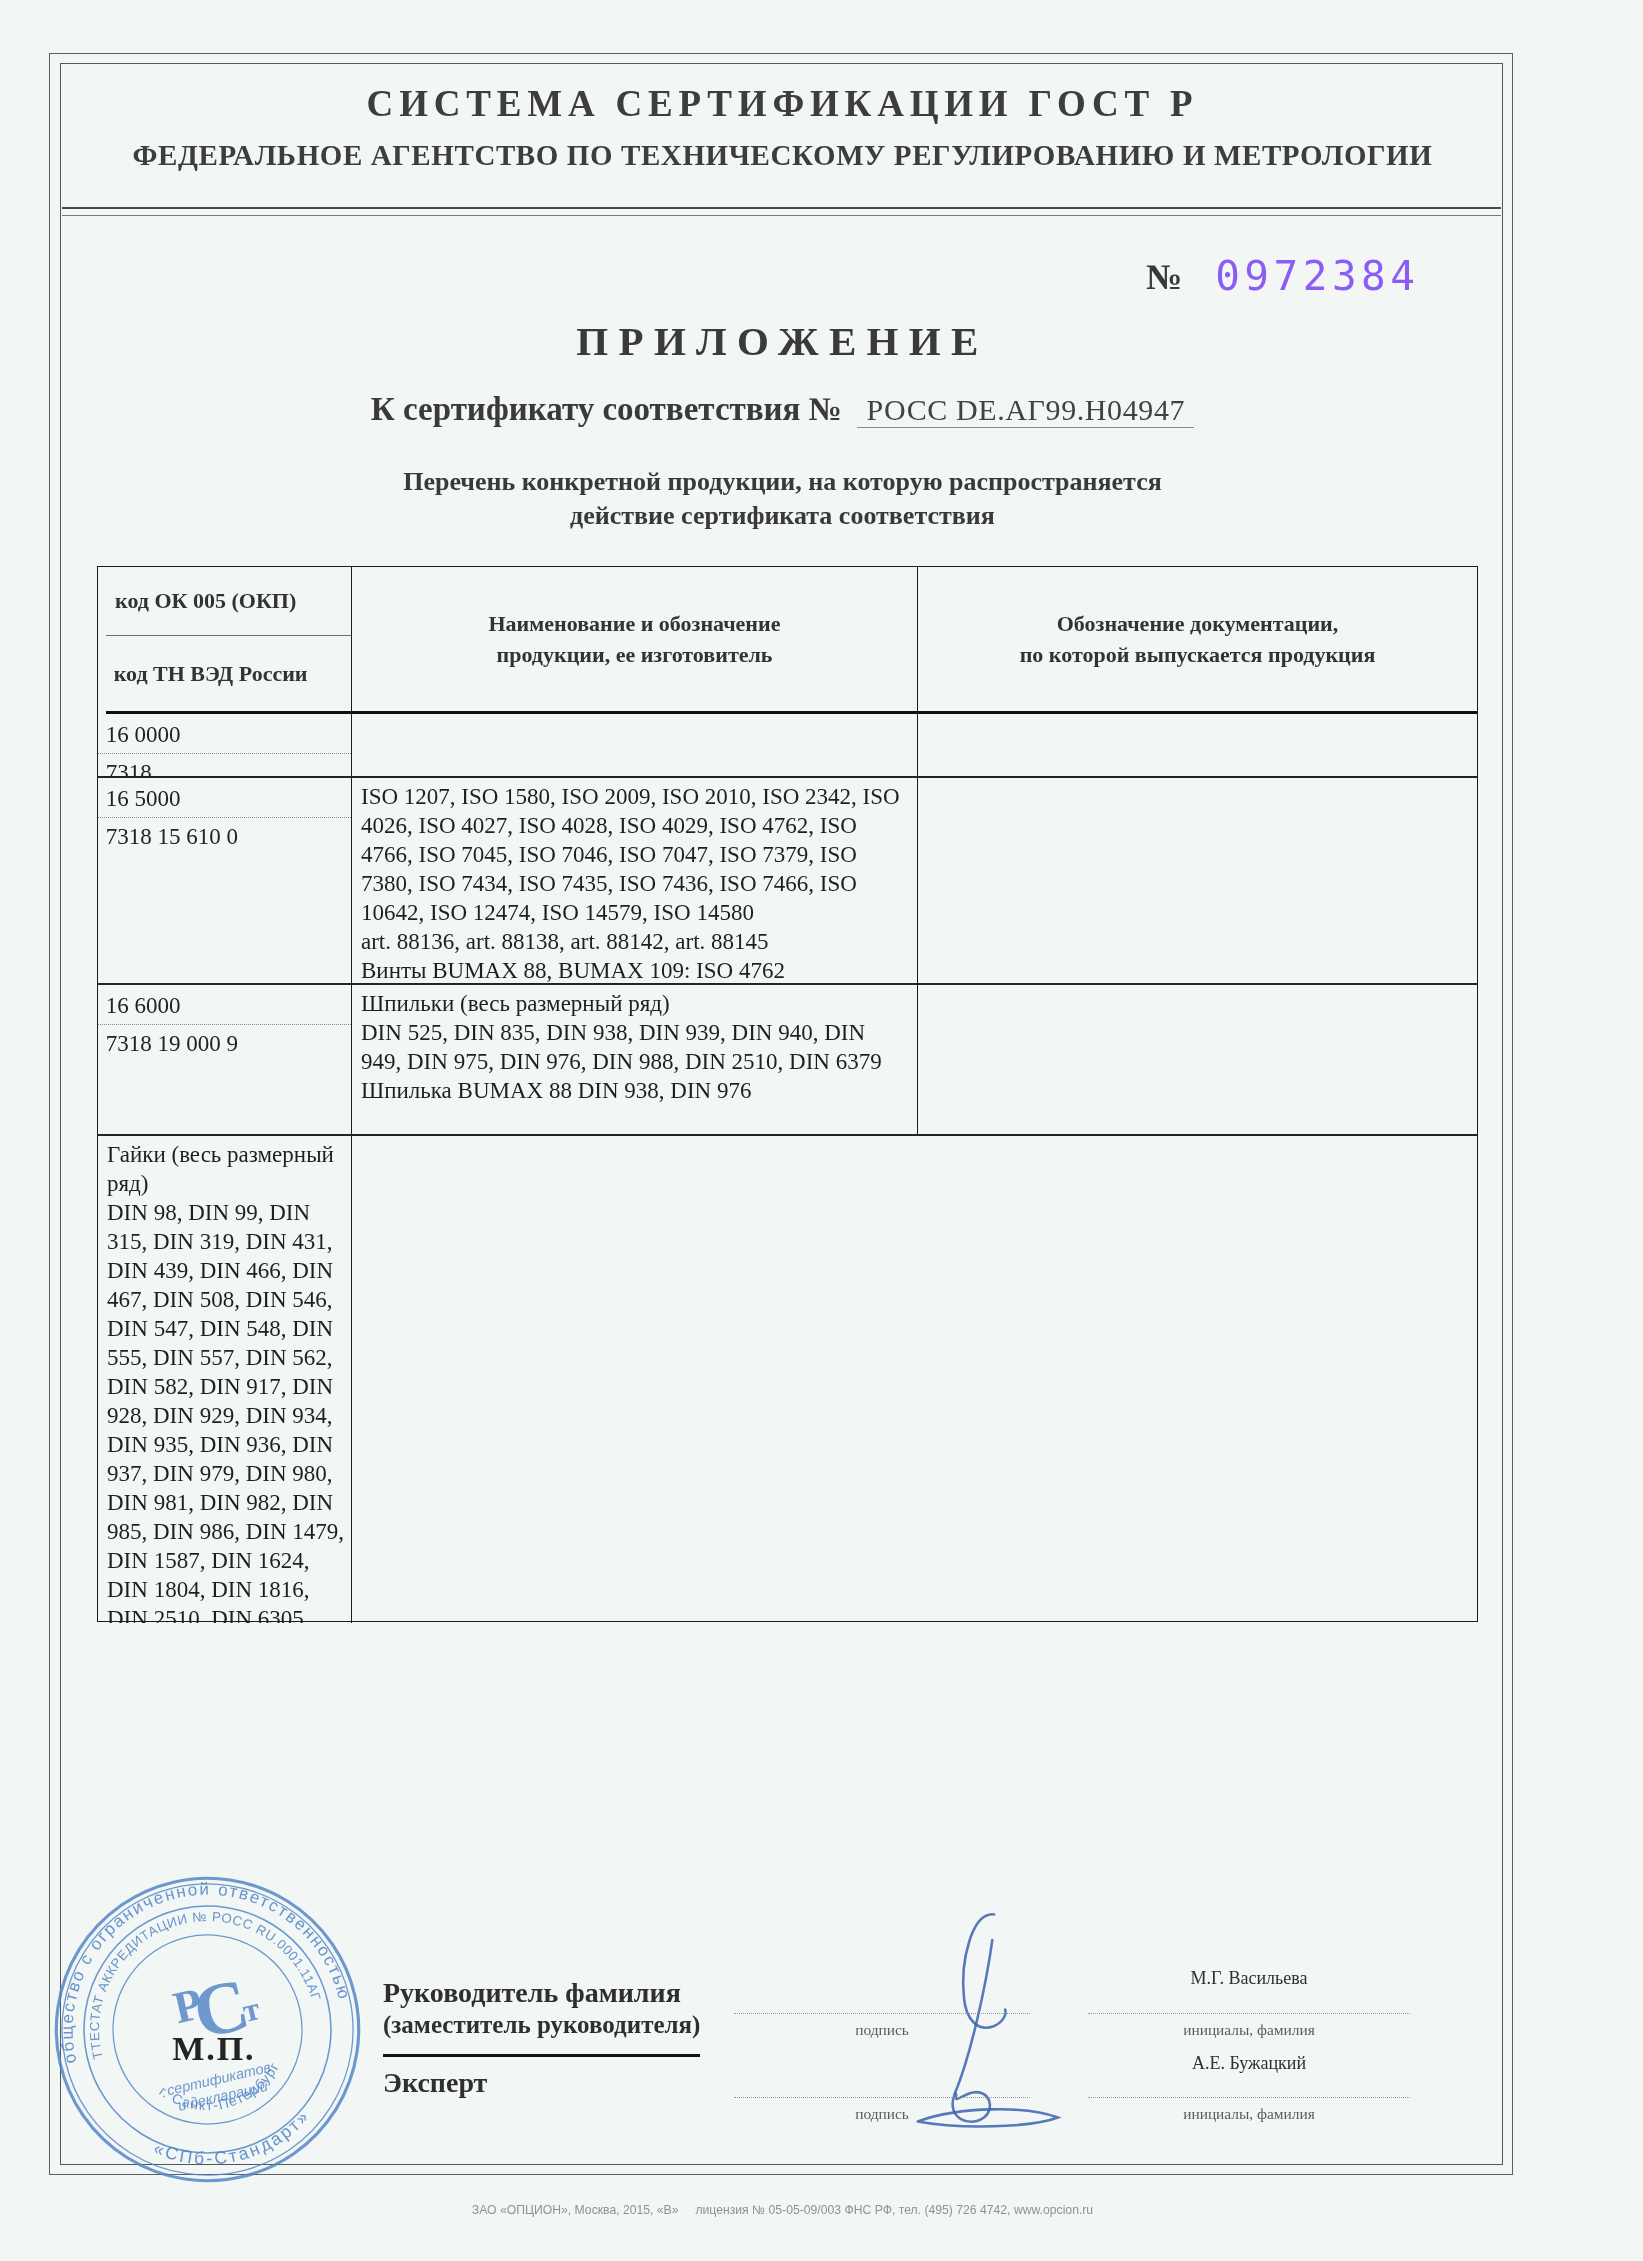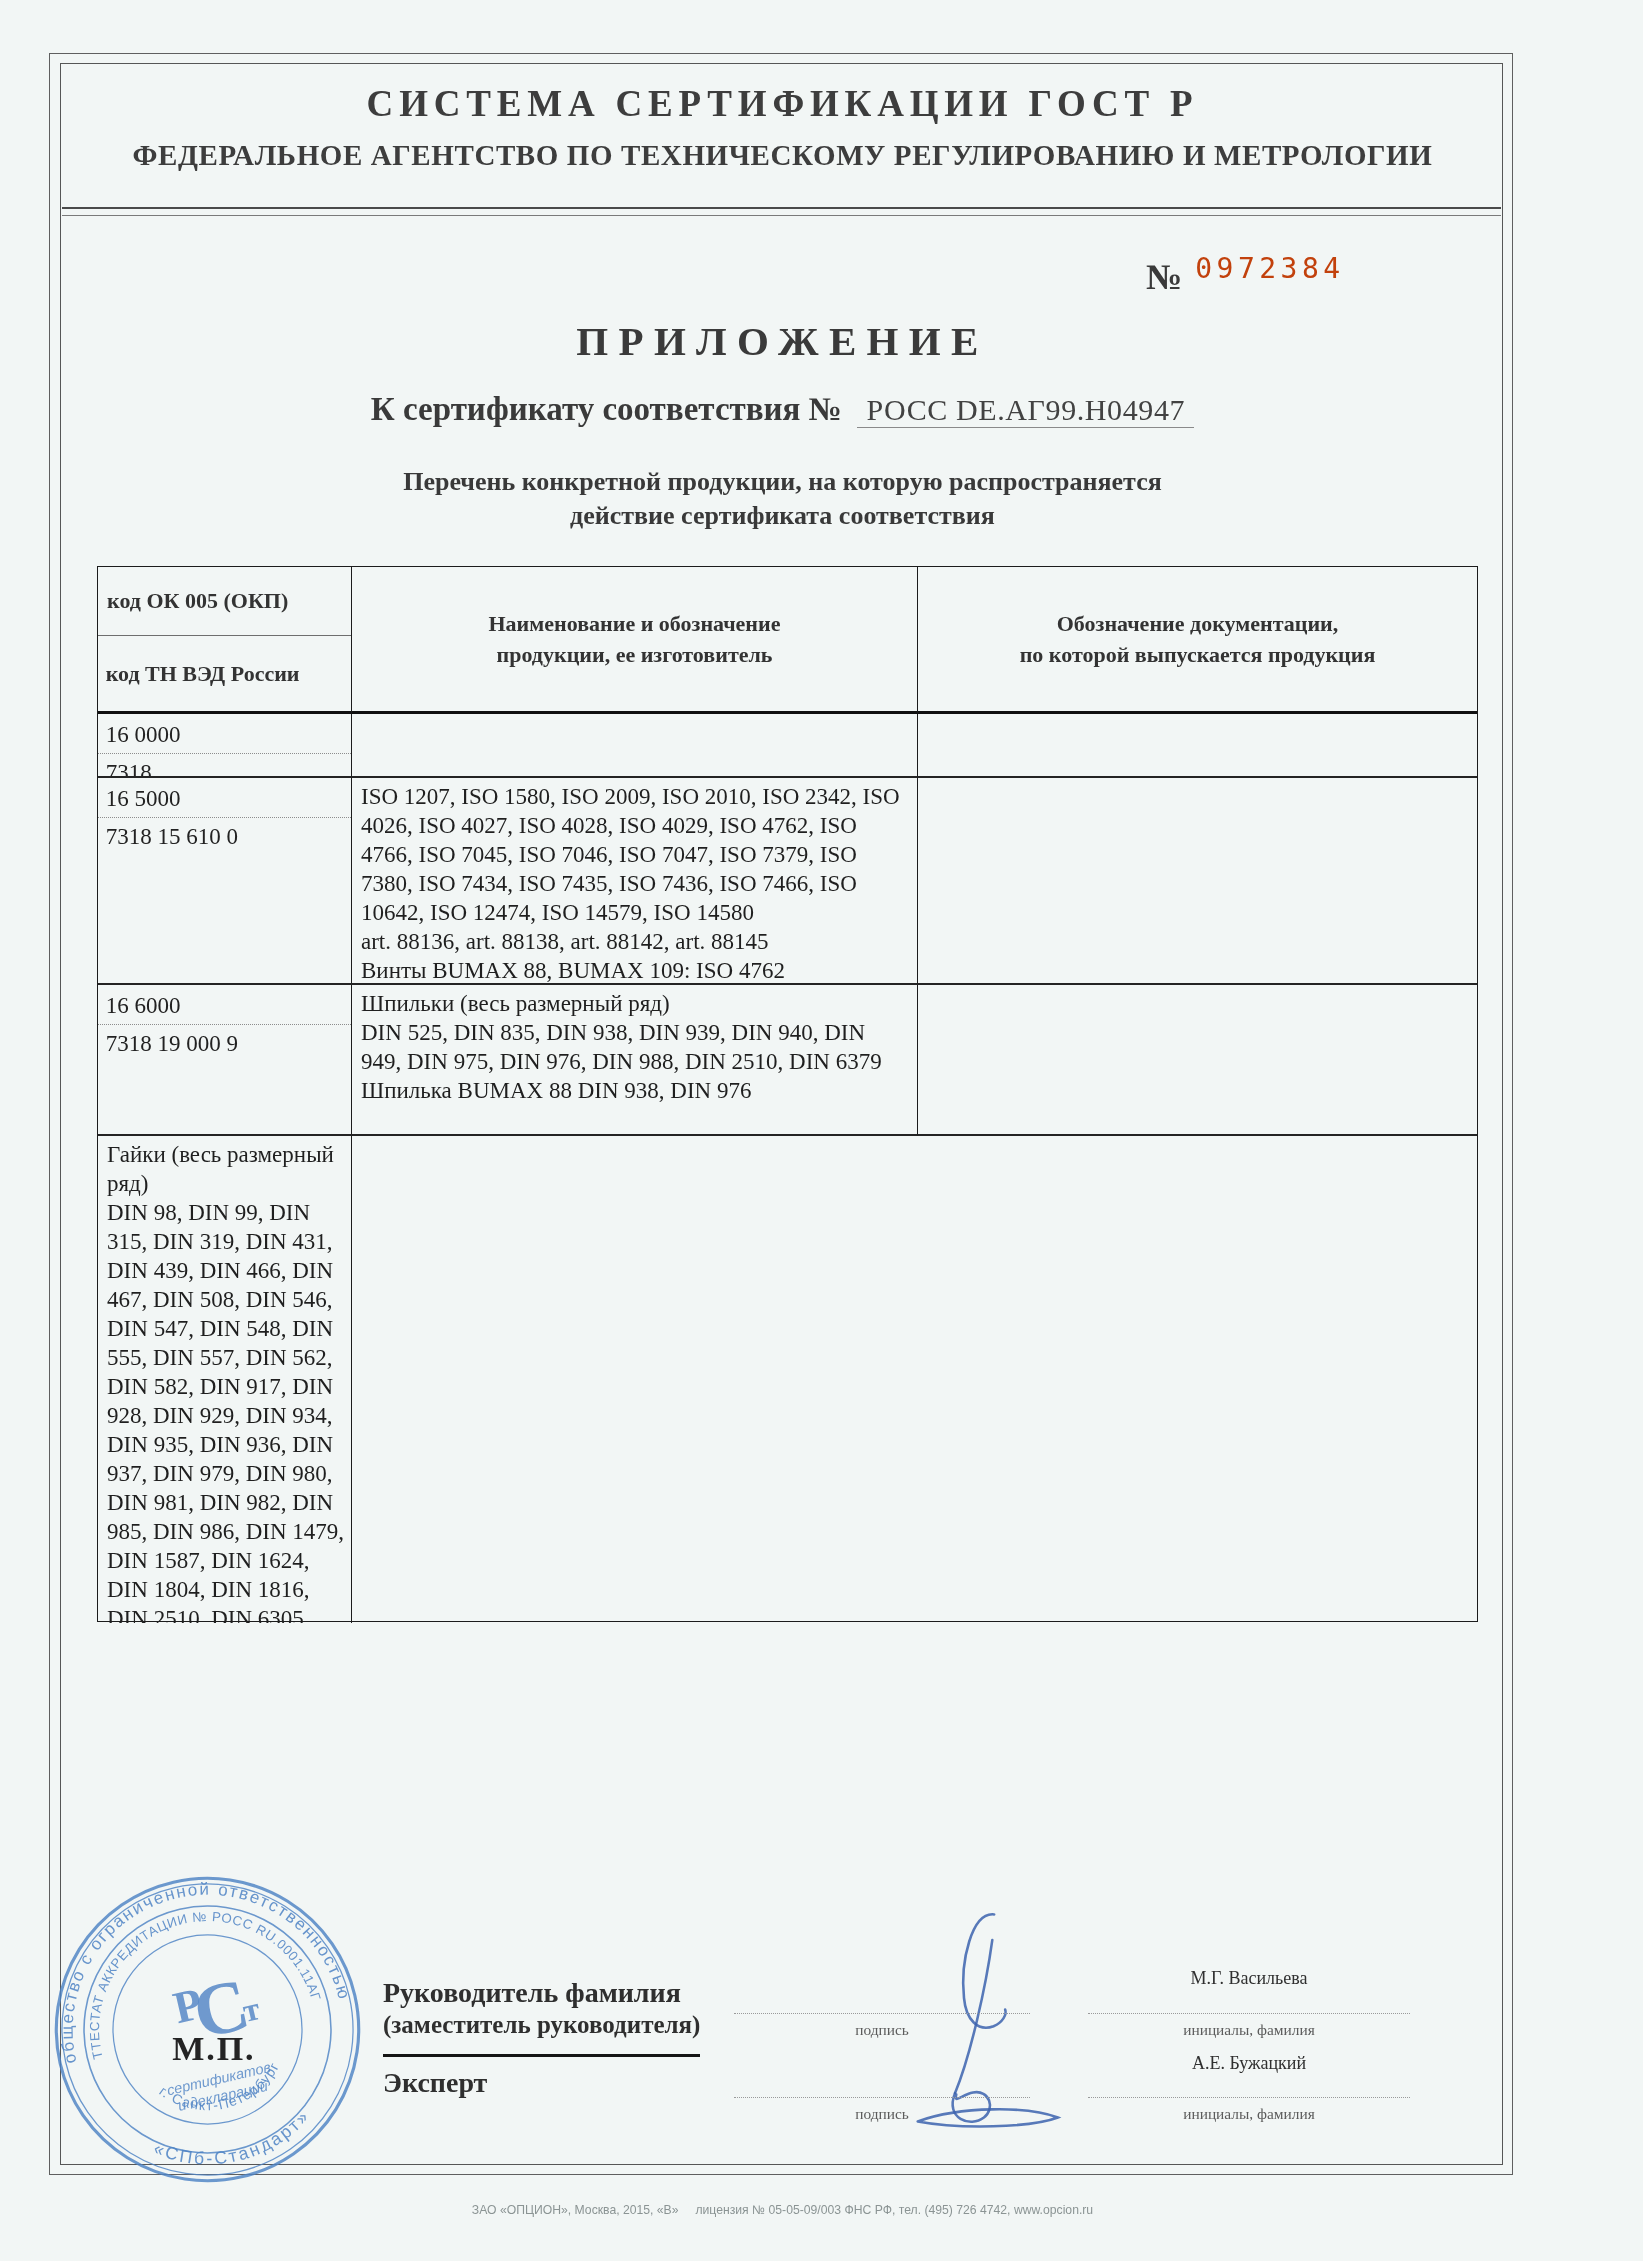--- a/index.html
+++ b/index.html
@@ -17,36 +17,36 @@
   .frame-inner{left:60px;top:63px;width:1441px;height:2100px;border:1.9px solid #565656;}
   
   .header{left:60px;top:82px;width:1445px;text-align:center;}
   .hdr-line1{font-size:37px;font-weight:bold;letter-spacing:5.8px;color:#3d3d3d;}
   .hdr-line2{font-size:29px;font-weight:bold;letter-spacing:0.6px;margin-top:14px;color:#3d3d3d;}
   .hdr-rule-a{left:62px;top:207px;width:1439px;border-top:2.6px solid #4a4a4a;}
   .hdr-rule-b{left:62px;top:215px;width:1439px;border-top:1.3px solid #7a7a7a;}
   
   .number-row{left:1146px;top:256px;display:flex;align-items:flex-start;}
   .num-prefix{font-size:36px;font-weight:bold;color:#3a3a3a;}
-  .num-value{font-family:"DejaVu Sans Mono",monospace;font-size:28px;color:#c2410c;letter-spacing:4.5px;margin-left:13px;margin-top:-3.9px;}
+  .num-value{font-family:"DejaVu Sans Mono",monospace;font-size:41px;color:#8b5cf6;letter-spacing:4.5px;margin-left:33px;margin-top:-3.9px;}
   
   .title{left:60px;top:317px;width:1445px;text-align:center;font-size:41px;font-weight:bold;letter-spacing:10.3px;color:#3a3a3a;}
   .subtitle{left:60px;top:391px;width:1445px;text-align:center;}
   .sub-label{font-size:33px;font-weight:bold;color:#3a3a3a;}
   .sub-value{font-size:30px;color:#424242;letter-spacing:0.6px;border-bottom:1.9px solid #8a8a8a;padding:0 9px 1.3px 9px;margin-left:13px;}
   .description{left:60px;top:465px;width:1445px;text-align:center;font-size:26px;font-weight:bold;line-height:34px;white-space:pre-line;color:#393939;}
   
   .ctable{left:97px;top:566px;width:1379px;height:1054px;
     display:grid;grid-template-columns:254px 566px 559px;grid-template-rows:147px 64px 207px 151px 487px;
     border:1.9px solid #1c1c1c;box-sizing:content-box;}
   .c{border-right:1.9px solid #1c1c1c;border-bottom:2.6px solid #242424;box-sizing:border-box;overflow:hidden;}
   .c.lastcol{border-right:none;text-align:center;}
   .c.lastrow{border-bottom:none;}
   .c.hdr{border-bottom:3.2px solid #101010;}
-  .hcol1{display:flex;flex-direction:column;}
+  .hcol1{display:flex;flex-direction:column;margin-left:8px;}
   .h1top{height:68px;display:flex;align-items:center;padding-left:9px;font-weight:bold;font-size:22px;color:#333;}
   .h1bot{flex:1;border-top:1.3px solid #6e6e6e;display:flex;align-items:center;padding-left:7.7px;font-weight:bold;font-size:22px;color:#333;}
   .hmid{display:flex;align-items:center;justify-content:center;text-align:center;font-weight:bold;font-size:22px;line-height:31px;white-space:pre-line;color:#333;}
   .codecell{padding-top:8px;font-size:23px;line-height:26px;color:#222;}
   .okp{padding-left:7.7px;padding-bottom:5.1px;}
   .dotline{border-bottom:1.9px dotted #8d8d8d;height:0;}
   .tnved{padding-left:7.7px;padding-top:6.4px;}
   .prodcell{padding:3.9px 6.4px 3.9px 9px;font-size:23px;line-height:29px;white-space:pre-line;color:#1f1f1f;}
   
   .role1a{left:383px;top:1977px;font-size:28px;font-weight:bold;color:#2f2f2f;}

